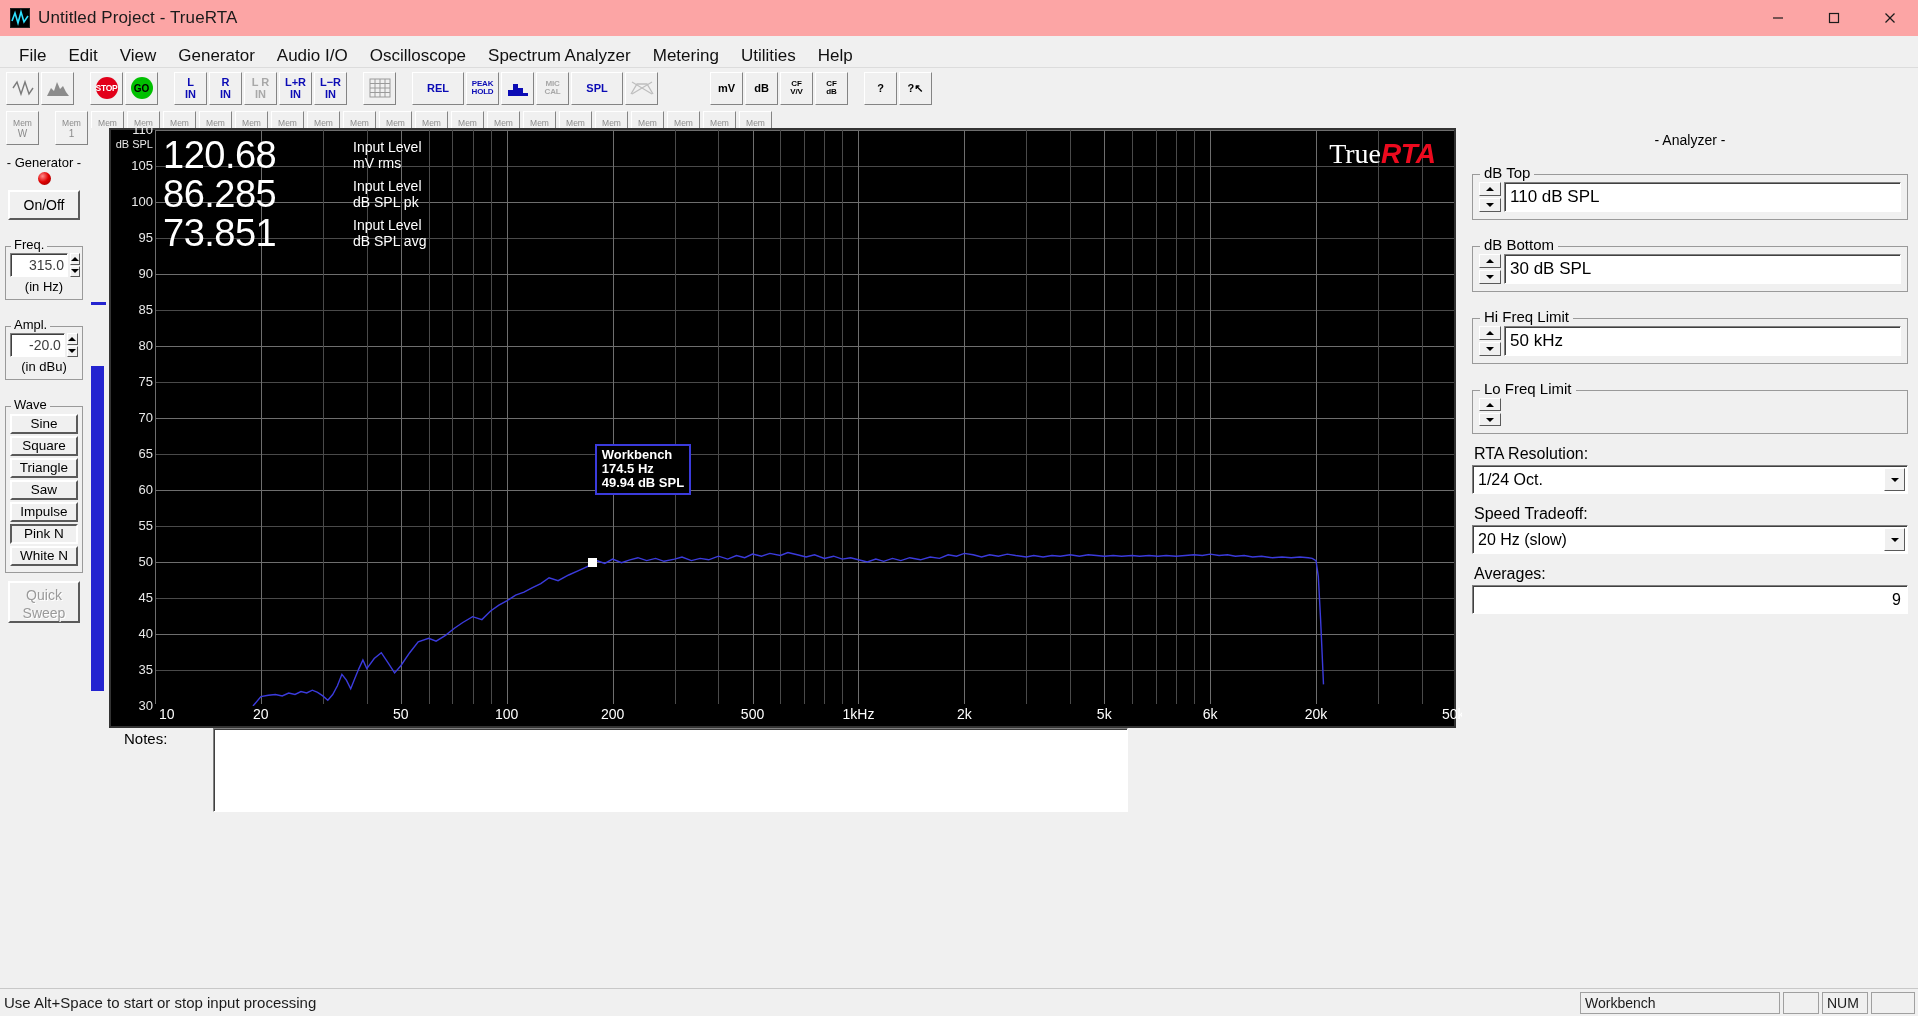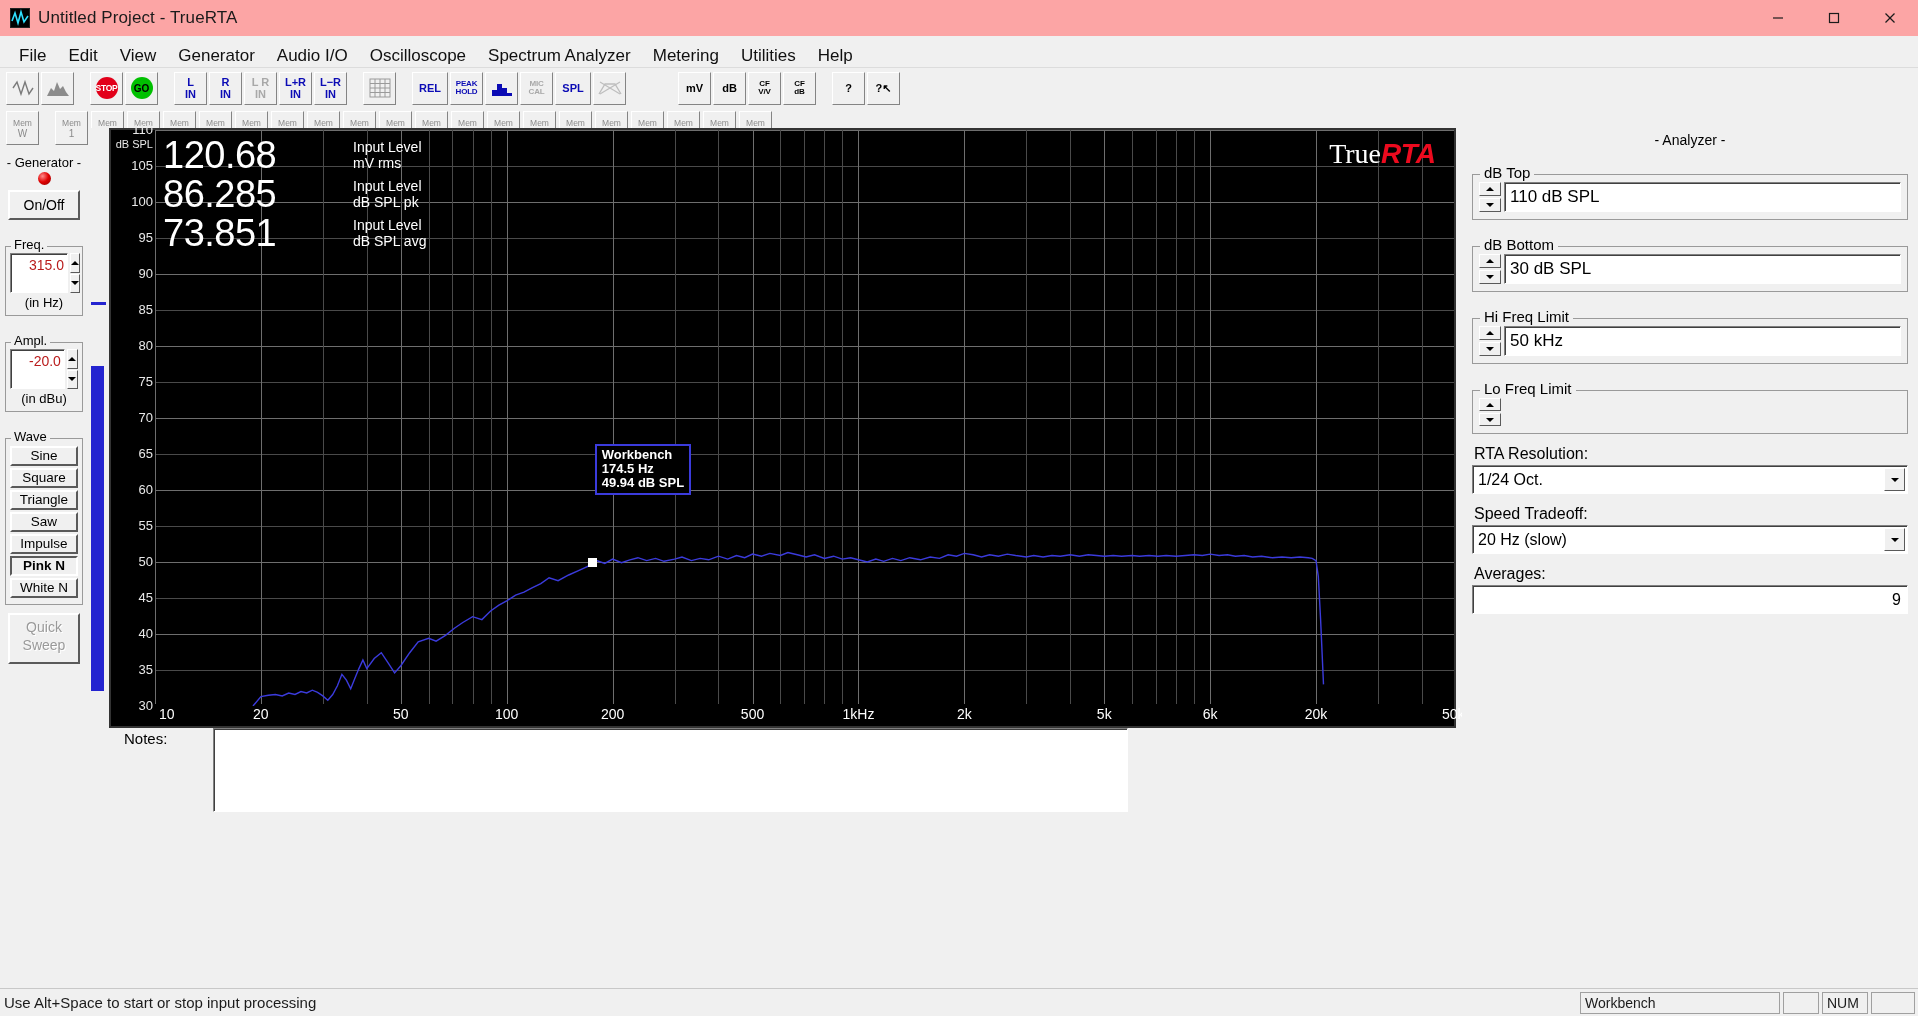--- a/index.html
+++ b/index.html
@@ -47,21 +47,21 @@
     display:flex; align-items:center; padding-left:6px; gap:0px;
   }
   .tb-btn {
     width:33px; height:33px; margin-right:2px;
     background:#f0f0f0;
     border-top:1px solid #ffffff; border-left:1px solid #ffffff;
     border-right:1px solid #848484; border-bottom:1px solid #848484;
     display:flex; flex-direction:column; align-items:center; justify-content:center;
     font-size:9px; line-height:9px; color:#0b0bb5; font-weight:bold; flex:none;
   }
-  .tb-btn.wide { width:36px; }
+  .tb-btn.wide { width:52px; }
   .tb-btn.disabled { color:#a8a8a8; }
   .tb-sep { width:14px; flex:none; }
   .tb-btn .l1 { font-size:11px; line-height:11px; }
   .tb-btn .l2 { font-size:11px; line-height:12px; }
   .tb-btn .tiny { font-size:8px; line-height:8.5px; letter-spacing:-0.2px;}
   .stopicon {
     width:22px;height:22px;border-radius:50%;background:#e2001a;color:#fff;
     font-size:8.5px;font-weight:bold;display:flex;align-items:center;justify-content:center;
     font-family:"Liberation Sans",sans-serif; letter-spacing:-0.3px;
   }
@@ -98,54 +98,54 @@
   }
   .w95btn {
     background:#f0f0f0;
     border-top:2px solid #ffffff; border-left:2px solid #ffffff;
     border-right:2px solid #5a5a5a; border-bottom:2px solid #5a5a5a;
     font-size:14px; color:#000; text-align:center;
     font-family:"Liberation Sans",sans-serif;
   }
   .w95btn.pressed {
     border-top:2px solid #5a5a5a; border-left:2px solid #5a5a5a;
-    border-right:2px solid #ffffff; border-bottom:2px solid #ffffff;font-weight:bold;
+    border-right:2px solid #ffffff; border-bottom:2px solid #ffffff;
   }
   .w95btn.disabled { color:#9a9a9a; text-shadow:1px 1px 0 #ffffff; }
   .onoff { width:72px; height:30px; margin:0 auto; line-height:26px; }
   .fs-wrap { margin:8px 5px 0 5px; }
   .fs-label {
     font-size:13px; color:#000; background:#f0f0f0;
     padding:0 3px; position:relative; top:7px; left:6px; display:inline-block;
   }
   .fs-box {
     border:1px solid #9a9a9a; padding:6px 4px 5px 4px;
   }
   .spin-row { display:flex; align-items:stretch; gap:2px; }
   .num-input {
-    flex:1; height:40px; background:#ffffff;
+    flex:1; height:24px; background:#ffffff;
     border-top:1px solid #808080; border-left:1px solid #808080;
     border-right:1px solid #ffffff; border-bottom:1px solid #ffffff;
     box-shadow: inset 1px 1px 0 #404040;
     font-size:14px; text-align:right; padding-right:3px; line-height:22px;
-    color:#b91c1c;
+    color:#404040;
     padding-left:18px;
   }
   .spinner { width:17px; display:flex; flex-direction:column; gap:1px; }
   .spin-up, .spin-dn {
     flex:1; background:#f0f0f0;
     border-top:1px solid #ffffff; border-left:1px solid #ffffff;
     border-right:1px solid #5a5a5a; border-bottom:1px solid #5a5a5a;
     display:flex; align-items:center; justify-content:center;
   }
   .arrow-u { width:0;height:0;border-left:4px solid transparent;border-right:4px solid transparent;border-bottom:4px solid #000; }
   .arrow-d { width:0;height:0;border-left:4px solid transparent;border-right:4px solid transparent;border-top:4px solid #000; }
   .unit-lbl { font-size:13px; text-align:center; margin-top:2px; color:#000; }
   .wave-btn { display:block; width:100%; margin-top:2px; height:20px; line-height:16px; font-size:13.5px; }
-  .quick { width:72px; margin:8px auto 0 auto; height:51px; padding-top:3px; font-size:14px; line-height:18px; }
+  .quick { width:72px; margin:8px auto 0 auto; height:42px; padding-top:3px; font-size:14px; line-height:18px; }
 
   
   .chart-outer {
     position:absolute; left:88px; top:128px; width:1368px; height:600px;
     background:#f0f0f0;
   }
   .vu-col { position:absolute; left:0; top:0; width:21px; height:600px; background:#f0f0f0; }
   .vu-mark { position:absolute; left:3px; width:15px; height:3px; background:#2424d0; }
   .vu-bar { position:absolute; left:3px; width:13px; background:#2424d0; }
   .plot {

